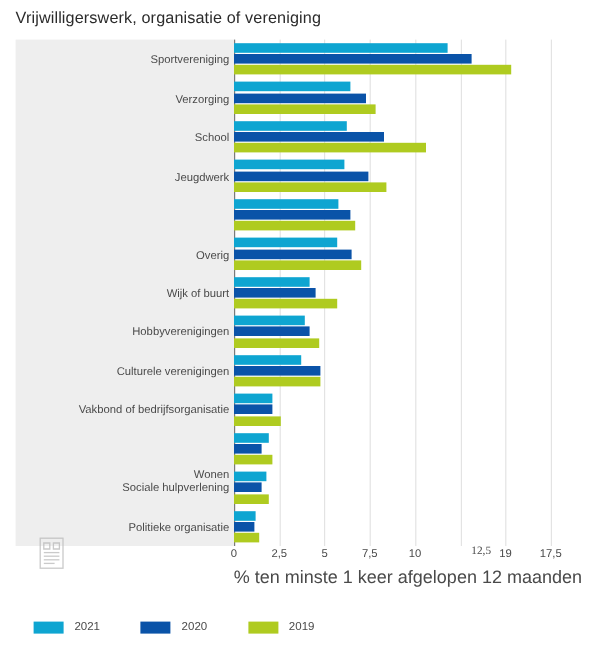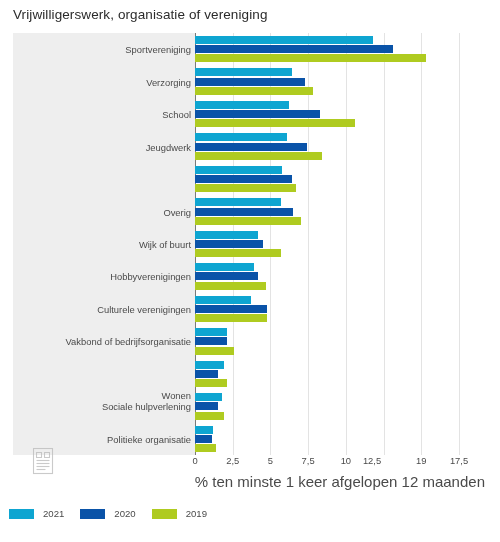--- a/index.html
+++ b/index.html
@@ -114,26 +114,26 @@
     position: absolute;
     right: 0;
     top: 18px;
     font-size: 15px;
     color: #4a4a4a;
     white-space: nowrap;
   }
   
   .legend {
     position: absolute;
-    left: 9px;
+    left: 28px;
     top: 508px;
     height: 20px;
     display: flex;
-    align-items: flex-start;
-    gap: 16px;
+    align-items: flex-end;
+    gap: 34px;
   }
   .legend-item {
     display: flex;
     align-items: center;
     gap: 9px;
   }
   .legend-swatch {
     width: 25px;
     height: 10px;
     display: block;
@@ -241,21 +241,21 @@
     </svg>
   </div>
 
   <div class="axis">
     <div class="axis-title">% ten minste 1 keer afgelopen 12 maanden</div>
   <div class="tick" style="left: 0px;">0</div>
       <div class="tick" style="left: 37.7143px;">2,5</div>
       <div class="tick" style="left: 75.4286px;">5</div>
       <div class="tick" style="left: 113.143px;">7,5</div>
       <div class="tick" style="left: 150.857px;">10</div>
-      <div class="tick" style="left: 177px;">12,5</div>
+      <div class="tick" style="left: 206px; font-family: Liberation Serif, serif;">12,5</div>
       <div class="tick" style="left: 226.286px;">19</div>
       <div class="tick" style="left: 264px;">17,5</div>
     </div>
 
   <div class="legend">
       <div class="legend-item">
         <span class="legend-swatch" style="background: rgb(14, 165, 209);"></span>
         <span class="legend-label">2021</span>
       </div>
       <div class="legend-item">

